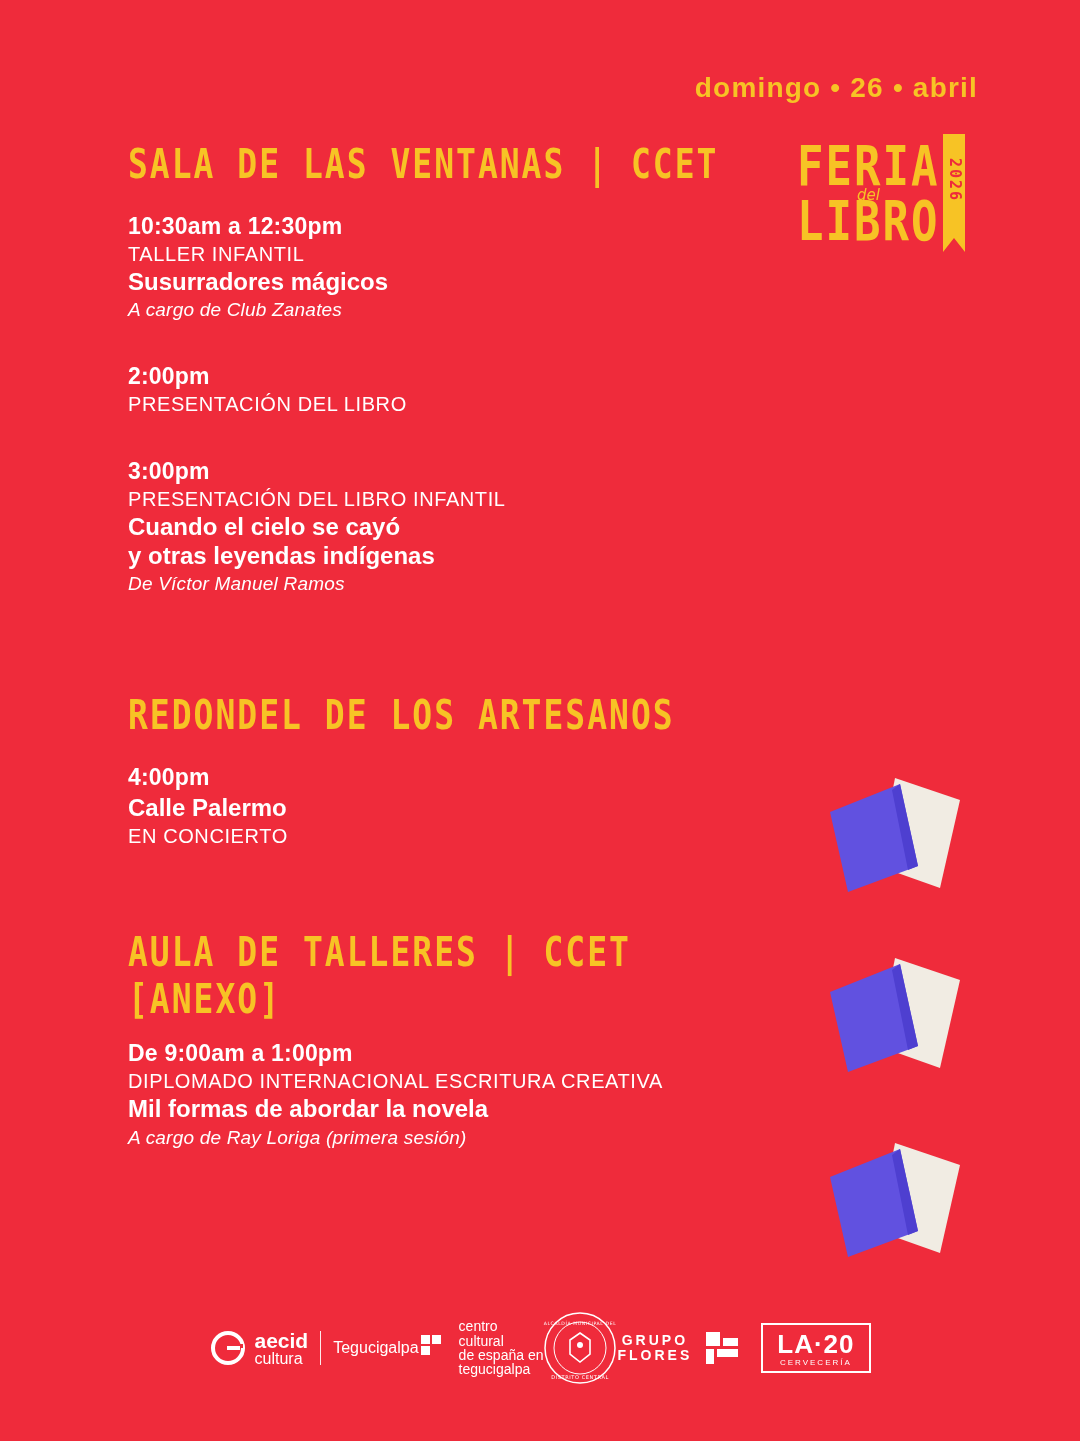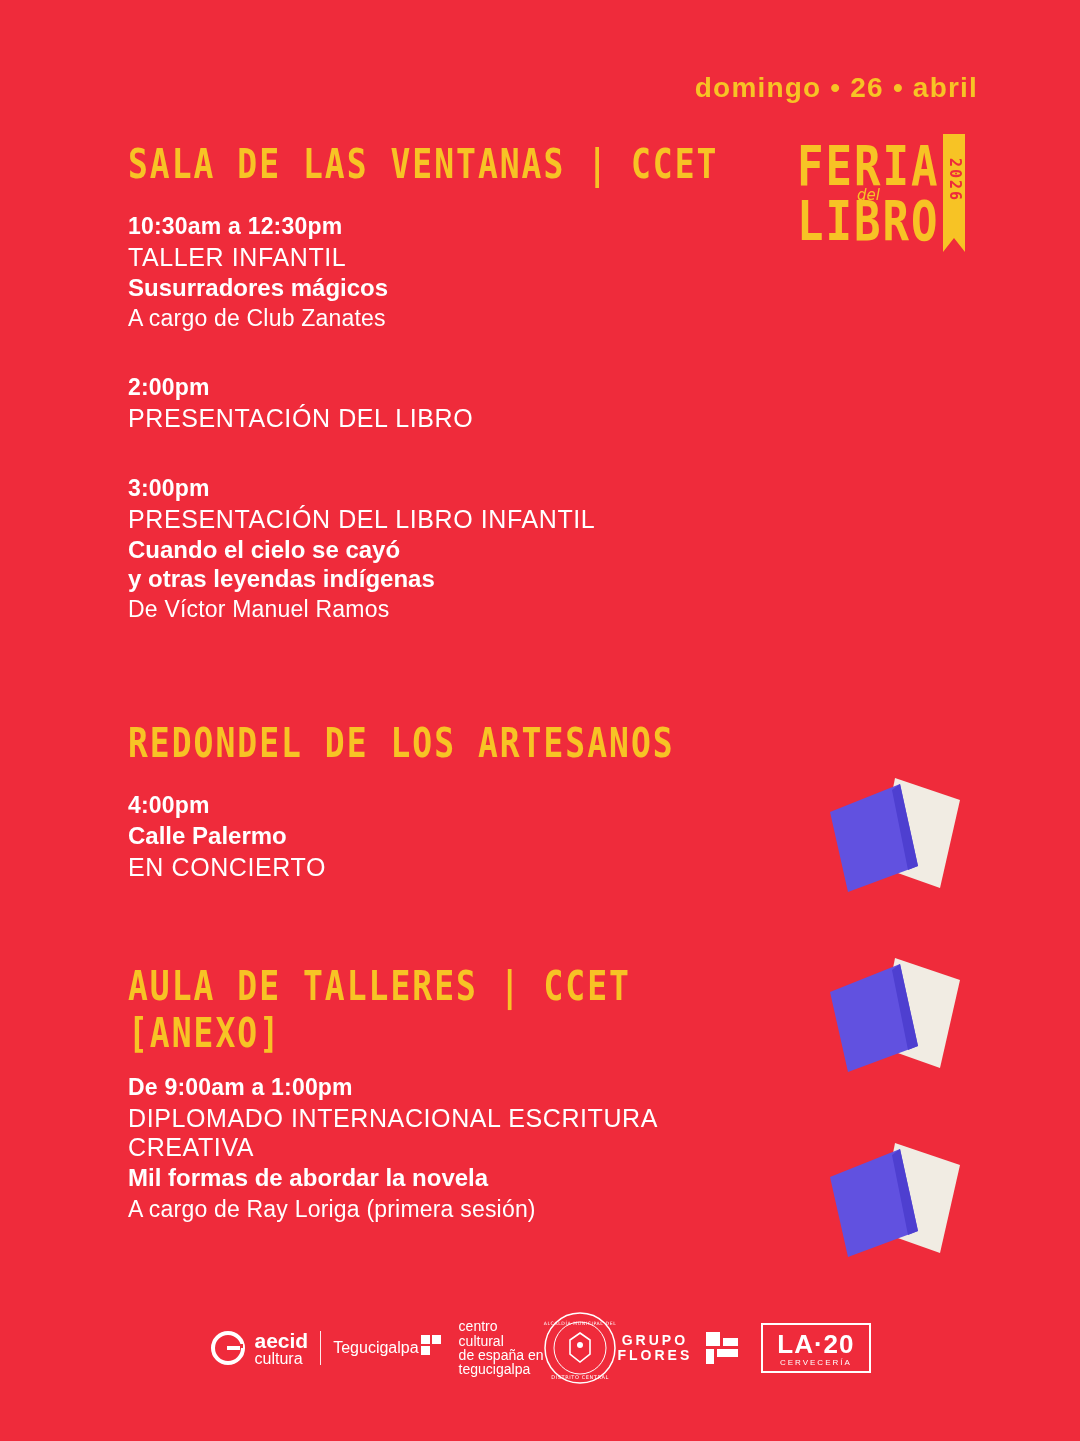--- a/index.html
+++ b/index.html
@@ -63,35 +63,36 @@
   .block { margin-bottom: 42px; }
   .block:last-child { margin-bottom: 0; }
 
   .time {
     font-size: 23px;
     font-weight: bold;
     letter-spacing: 0.2px;
     margin-bottom: 3px;
   }
   .kind {
-    font-size: 25px;
+    font-size: 20px;
     font-weight: 400;
     letter-spacing: 0.6px;
     text-transform: uppercase;
     margin-bottom: 2px;
   }
   .title {
     font-size: 24px;
     font-weight: bold;
     line-height: 1.18;
     margin-bottom: 3px;
   }
   .title .ln { display: block; }
   .credit {
-    font-size: 23px;
+    font-size: 19px;
+    font-style: italic;
     font-weight: 400;
     letter-spacing: 0.2px;
   }
 
   .gap-big { height: 54px; }
   .gap-mid { height: 38px; }
 
   
   .books { position: absolute; }
   .book-1 { top: 770px; left: 800px; }

